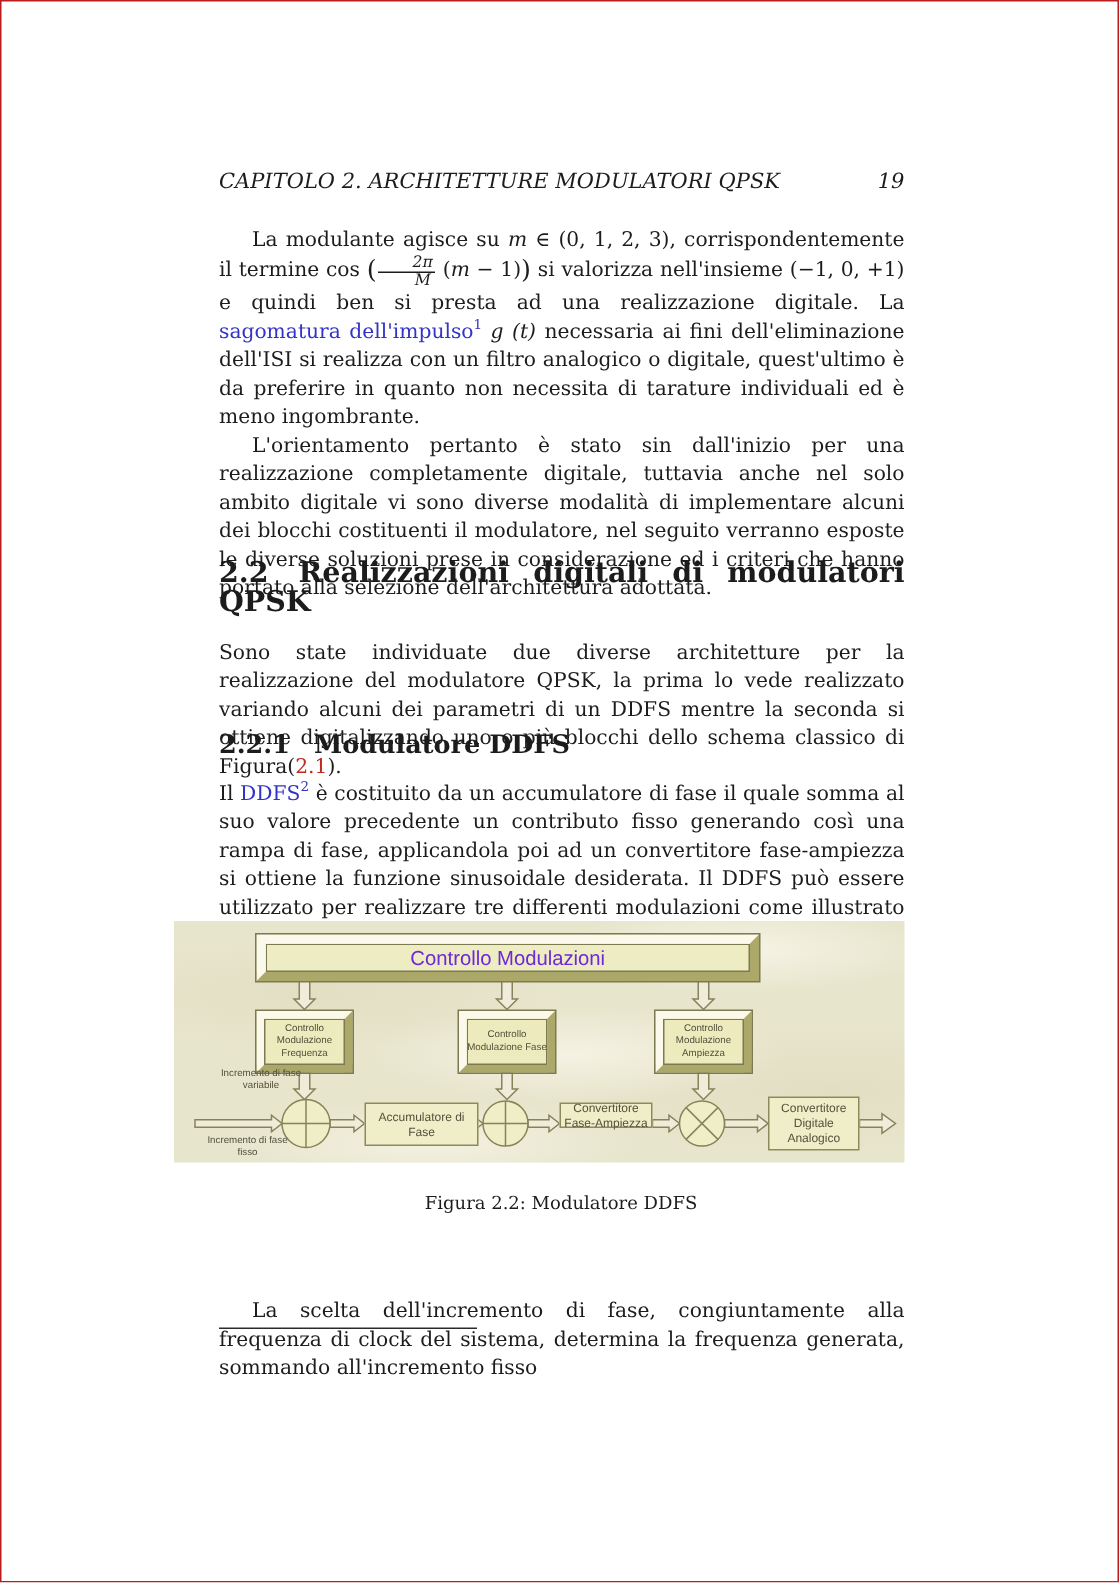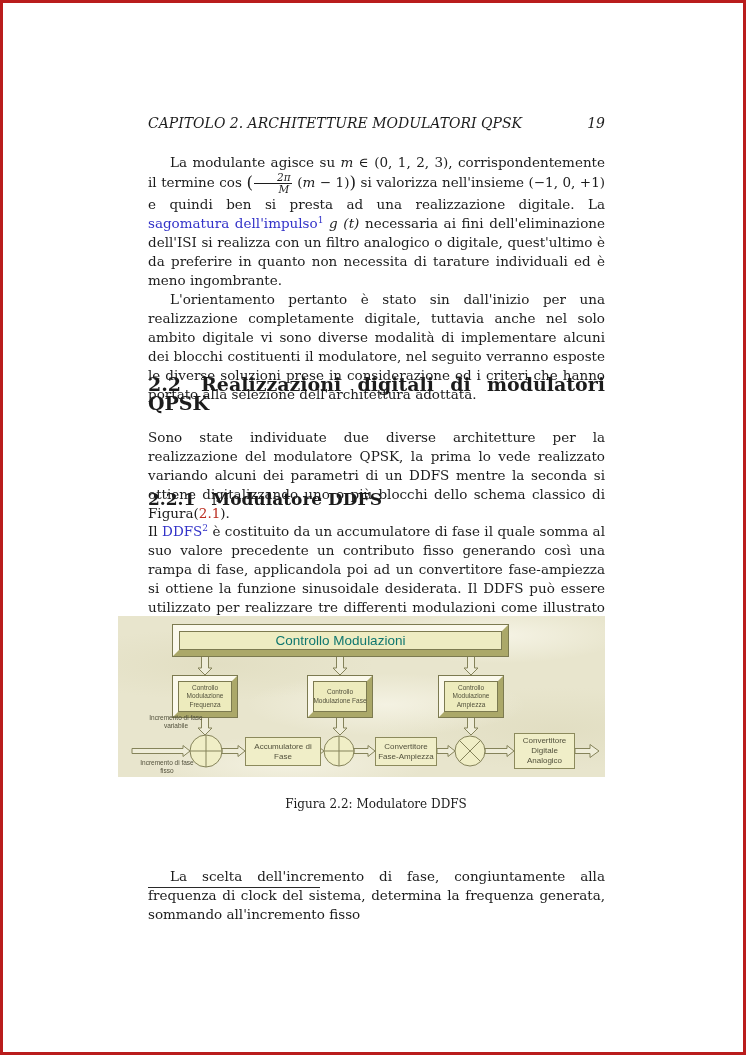--- a/index.html
+++ b/index.html
@@ -4,21 +4,21 @@
 <style>
   :root{
     --link-blue:#3232c8; --link-red:#bb2d20;
     --fig-bg:#e8e5cd; --fig-box-fill:#eeecc2; --fig-box-border:#7c7a50;
     --fig-bevel-light:#fbf9ec; --fig-bevel-dark:#aba869;
     --fig-arrow-fill:#efedd9; --fig-text:#52513c; --text:#1c1c1c;
   }
   html,body{margin:0;padding:0;background:#ffffff;}
   .page{
     position:relative;width:746px;height:1055px;background:#fff;
-    border:3px solid #b91c1c;box-sizing:border-box;overflow:hidden;
+    border:1px solid #b91c1c;box-sizing:border-box;overflow:hidden;
     font-family:"DejaVu Serif","Liberation Serif",serif;color:var(--text);
   }
   .abs{position:absolute;}
   
   .header{left:145px;top:112px;width:457px;display:flex;justify-content:space-between;
     font-style:italic;font-size:14px;}
   
   .bodyblock{left:145px;width:457px;font-size:13.5px;line-height:19px;text-align:justify;hyphens:auto;}
   .indent{text-indent:22px;}
   p{margin:0;}
@@ -43,21 +43,21 @@
       radial-gradient(ellipse 200px 45px at 55% 55%, rgba(246,244,230,.85), rgba(246,244,230,0) 70%),
       radial-gradient(ellipse 240px 55px at 90% 70%, rgba(219,215,184,.5), rgba(219,215,184,0) 75%),
       radial-gradient(ellipse 200px 40px at 35% 92%, rgba(246,244,230,.8), rgba(246,244,230,0) 70%),
       var(--fig-bg);
     font-family:"Liberation Sans","DejaVu Sans",sans-serif;color:var(--fig-text);}
   .fig-svg{position:absolute;left:0;top:0;width:487px;height:161px;}
   .bar3d{position:absolute;left:55px;top:9px;width:335px;height:31px;box-sizing:border-box;
     background:var(--fig-box-fill);border:6px solid;
     border-color:var(--fig-bevel-light) var(--fig-bevel-dark) var(--fig-bevel-dark) var(--fig-bevel-light);
     outline:1px solid var(--fig-box-border);box-shadow:inset 0 0 0 1px var(--fig-box-border);
-    display:flex;align-items:center;justify-content:center;font-size:13.5px;color:#0f766e;}
+    display:flex;align-items:center;justify-content:center;font-size:13.5px;color:#6d28d9;}
   .ctrl3d{position:absolute;top:60px;width:64px;height:41px;box-sizing:border-box;
     background:#edebbd;border:5px solid;
     border-color:var(--fig-bevel-light) var(--fig-bevel-dark) var(--fig-bevel-dark) var(--fig-bevel-light);
     outline:1px solid var(--fig-box-border);box-shadow:inset 0 0 0 1px var(--fig-box-border);
     display:flex;align-items:center;justify-content:center;text-align:center;
     font-size:6.5px;line-height:1.3;}
   .flowbox{position:absolute;box-sizing:border-box;background:#f0eec8;
     border:1px solid #8c8a5c;display:flex;align-items:center;justify-content:center;
     text-align:center;font-size:8px;line-height:1.25;padding:1px;}
   .figlabel{position:absolute;font-size:6.5px;line-height:1.25;text-align:center;}
@@ -141,21 +141,21 @@
     <div class="ctrl3d" style="left:190px">
       <span>Controllo Modulazione Fase</span>
     </div>
     <div class="ctrl3d" style="left:321px">
       <span>Controllo Modulazione Ampiezza</span>
     </div>
 
     <div class="flowbox" style="left:127px;top:121px;width:76px;height:29px">
       <span>Accumulatore di Fase</span>
     </div>
-    <div class="flowbox" style="left:257px;top:121px;width:62px;height:29px">
+    <div class="flowbox" style="left:257px;top:121px;width:62px;height:17px">
       <span>Convertitore Fase-Ampiezza</span>
     </div>
     <div class="flowbox" style="left:396px;top:117px;width:61px;height:36px">
       <span>Convertitore Digitale Analogico</span>
     </div>
 
     <div class="figlabel" style="left:28px;top:98px;width:60px">Incremento di fase variabile</div>
     <div class="figlabel" style="left:20px;top:143px;width:58px">Incremento di fase fisso</div>
   </div>
 

